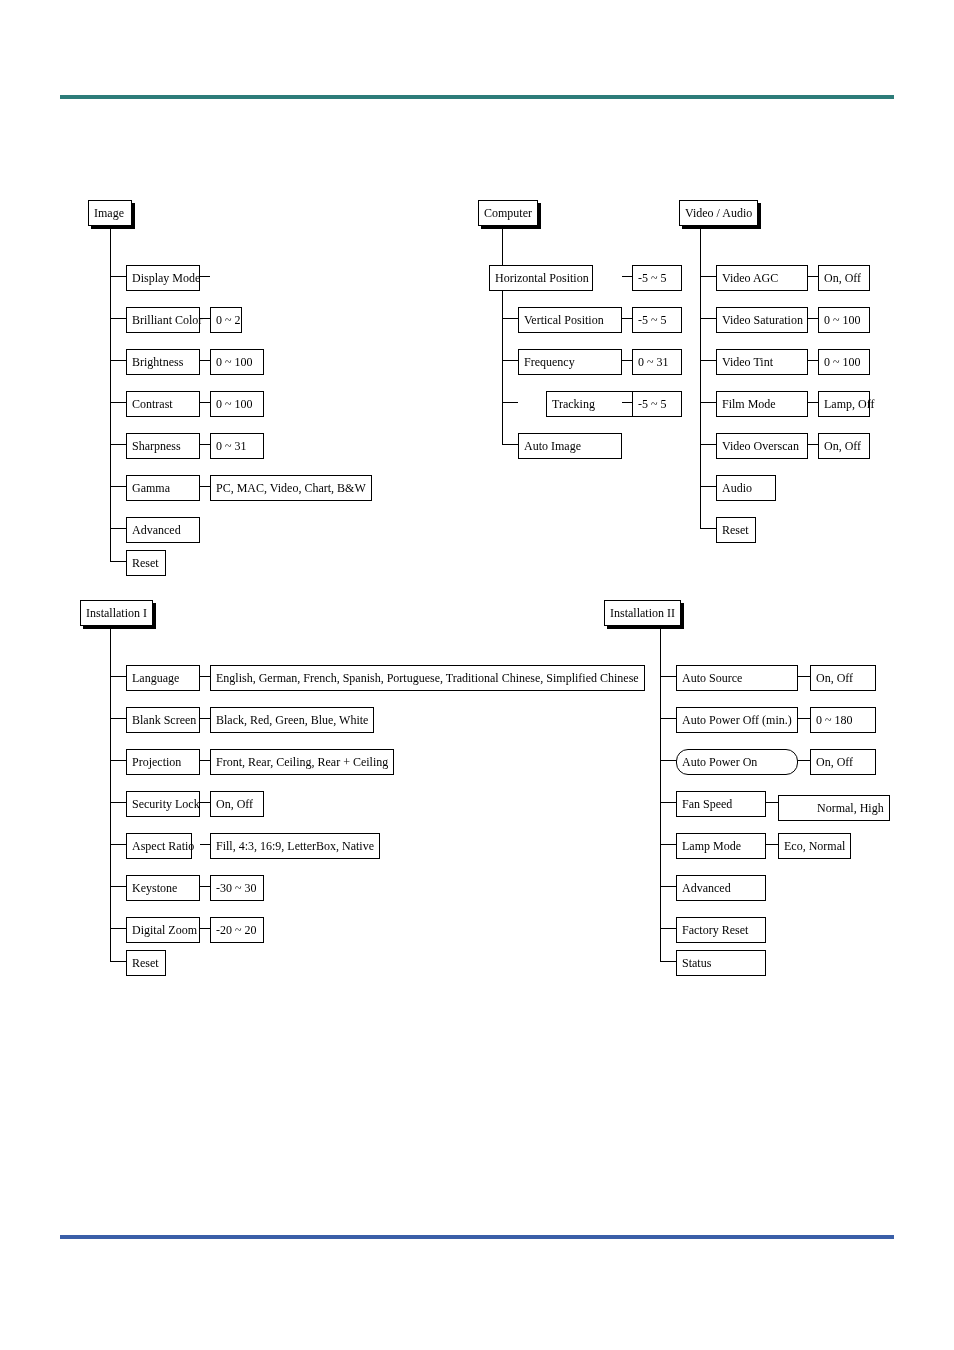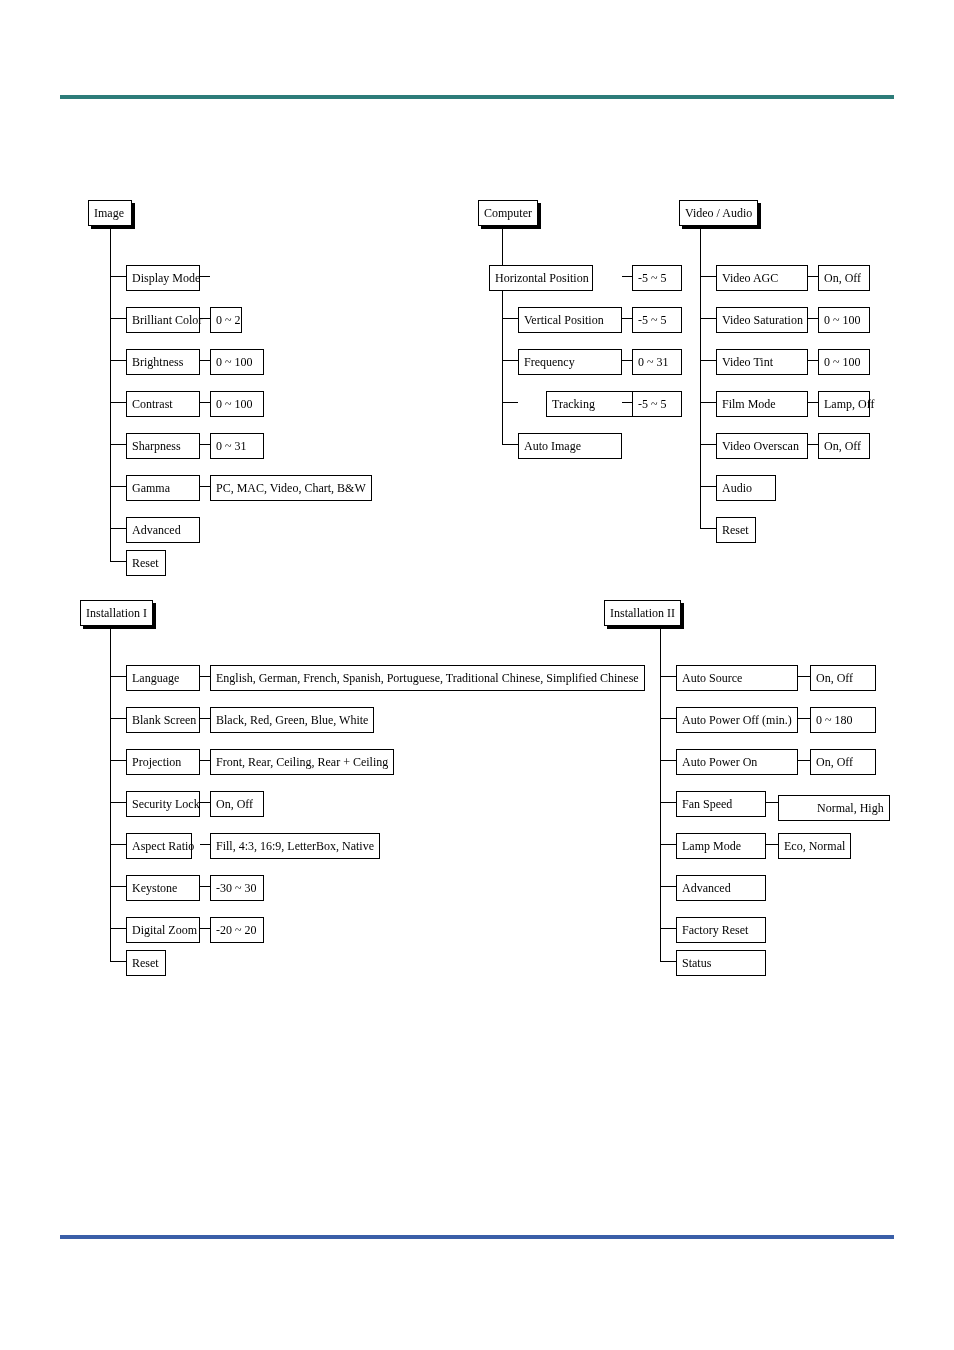--- a/index.html
+++ b/index.html
@@ -218,21 +218,21 @@
 <div class="node" style="left:676px; top:665px; width:122px;">Auto Source</div>
 <div class="hline" style="left:798px; top:676px; width:12px;"></div>
 <div class="node value" style="left:810px; top:665px; width:66px;">On, Off</div>
 
 <div class="hline" style="left:660px; top:718px; width:16px;"></div>
 <div class="node" style="left:676px; top:707px; width:122px;">Auto Power Off (min.)</div>
 <div class="hline" style="left:798px; top:718px; width:12px;"></div>
 <div class="node value" style="left:810px; top:707px; width:66px;">0 ~ 180</div>
 
 <div class="hline" style="left:660px; top:760px; width:16px;"></div>
-<div class="node" style="left:676px; top:749px; width:122px;">Auto Power On</div>
+<div class="node" style="left:676px; top:749px; width:122px;border-radius:12px;">Auto Power On</div>
 <div class="hline" style="left:798px; top:760px; width:12px;"></div>
 <div class="node value" style="left:810px; top:749px; width:66px;">On, Off</div>
 
 <div class="hline" style="left:660px; top:802px; width:16px;"></div>
 <div class="node" style="left:676px; top:791px; width:90px;">Fan Speed</div>
 <div class="hline" style="left:766px; top:802px; width:12px;"></div>
 <div class="node value" style="left:778px; top:795px;padding-left:38px;">Normal, High</div>
 
 <div class="hline" style="left:660px; top:844px; width:16px;"></div>
 <div class="node" style="left:676px; top:833px; width:90px;">Lamp Mode</div>

